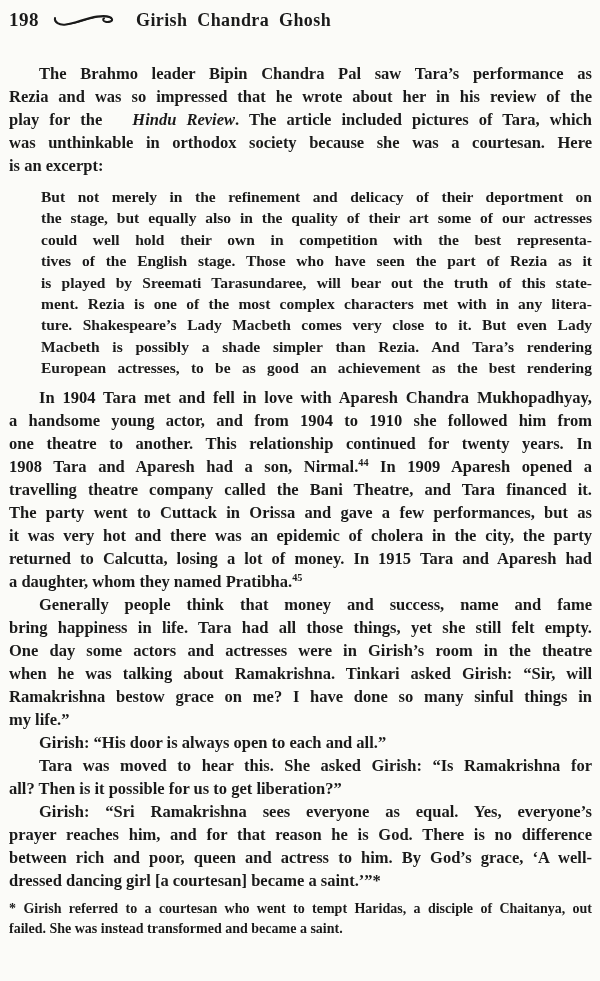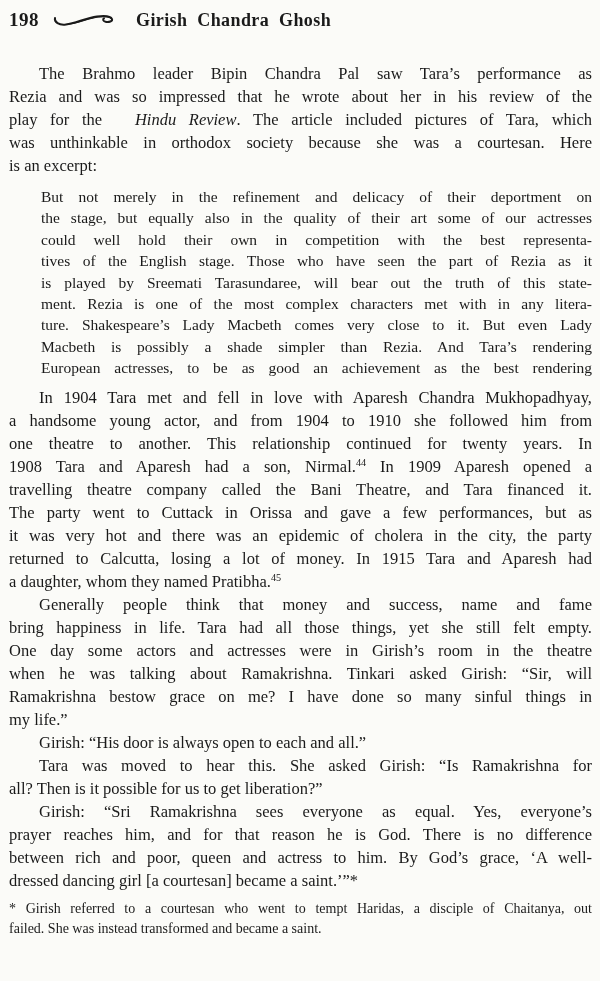--- a/index.html
+++ b/index.html
@@ -44,20 +44,21 @@
   }
   
   .para {
     font-size: 16.5px;
     line-height: 23px;
   }
   .line {
     text-align: justify;
     text-align-last: justify;
     white-space: normal;
+    font-weight: bold;
   }
   .line.end { text-align-last: auto; }
   .line.ind { text-indent: 30px; }
   .quote {
     margin: 9px 0 7px 32px;
     font-size: 15.5px;
     line-height: 21.4px;
   }
   em { font-style: italic; margin-left: 20px; }
   sup {

